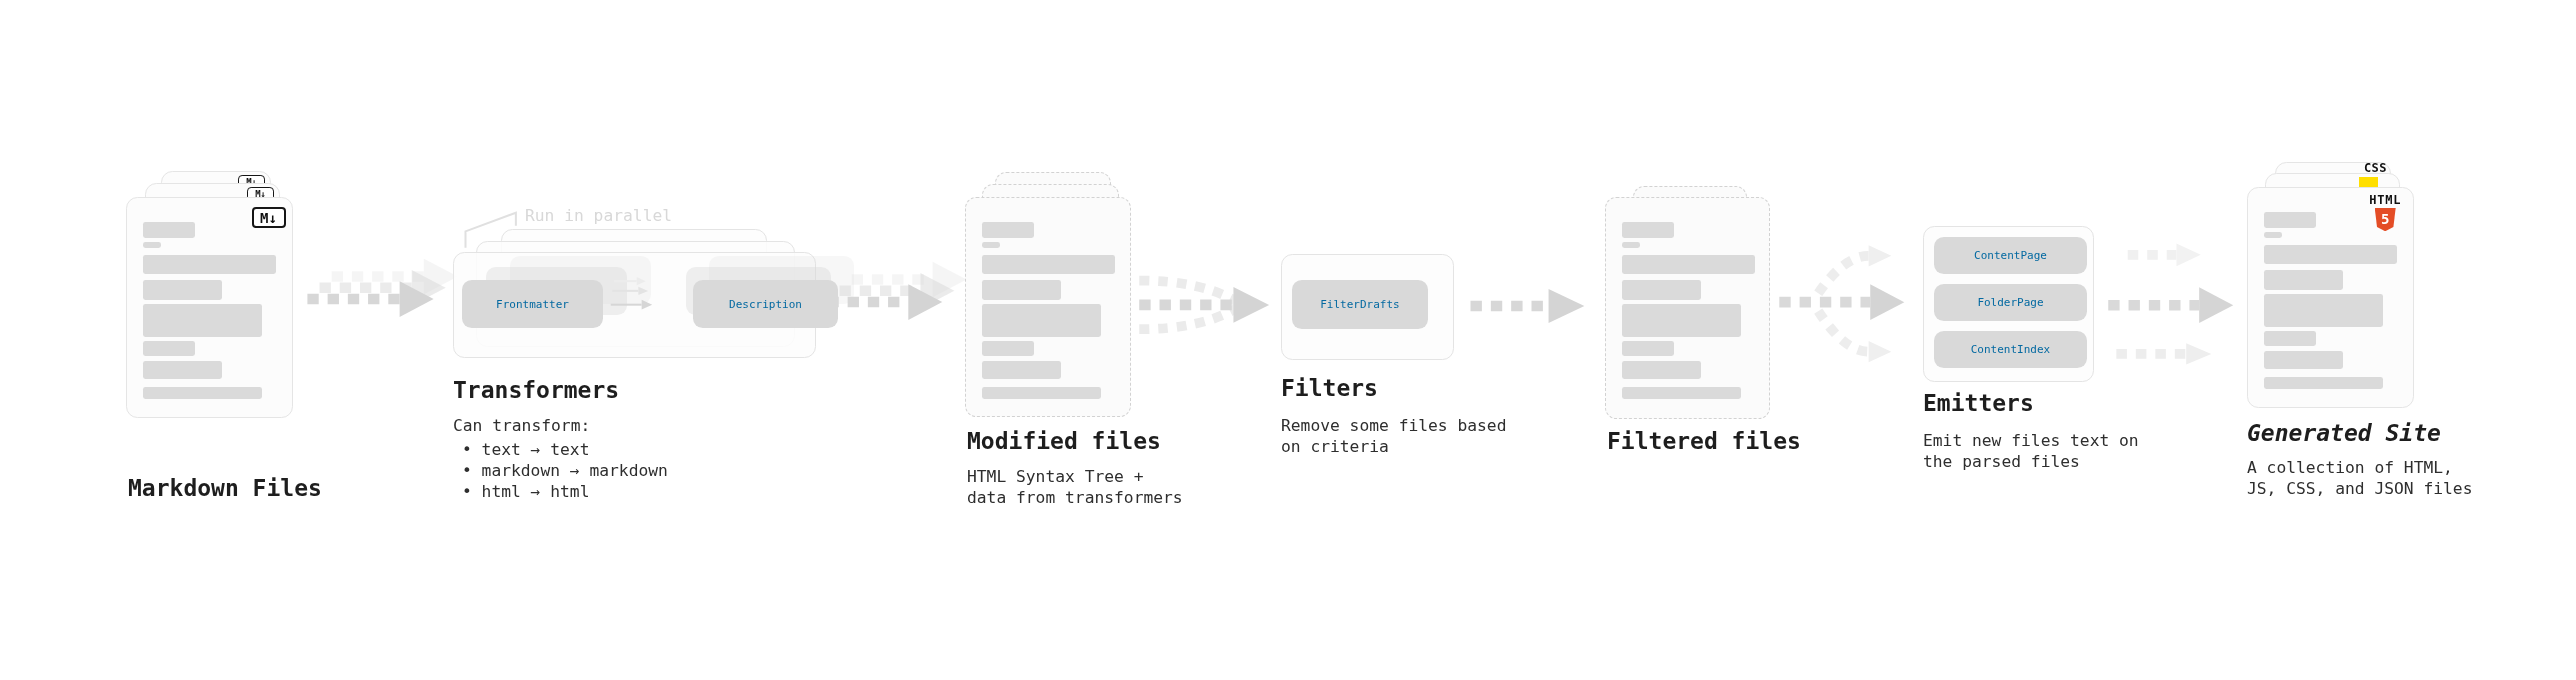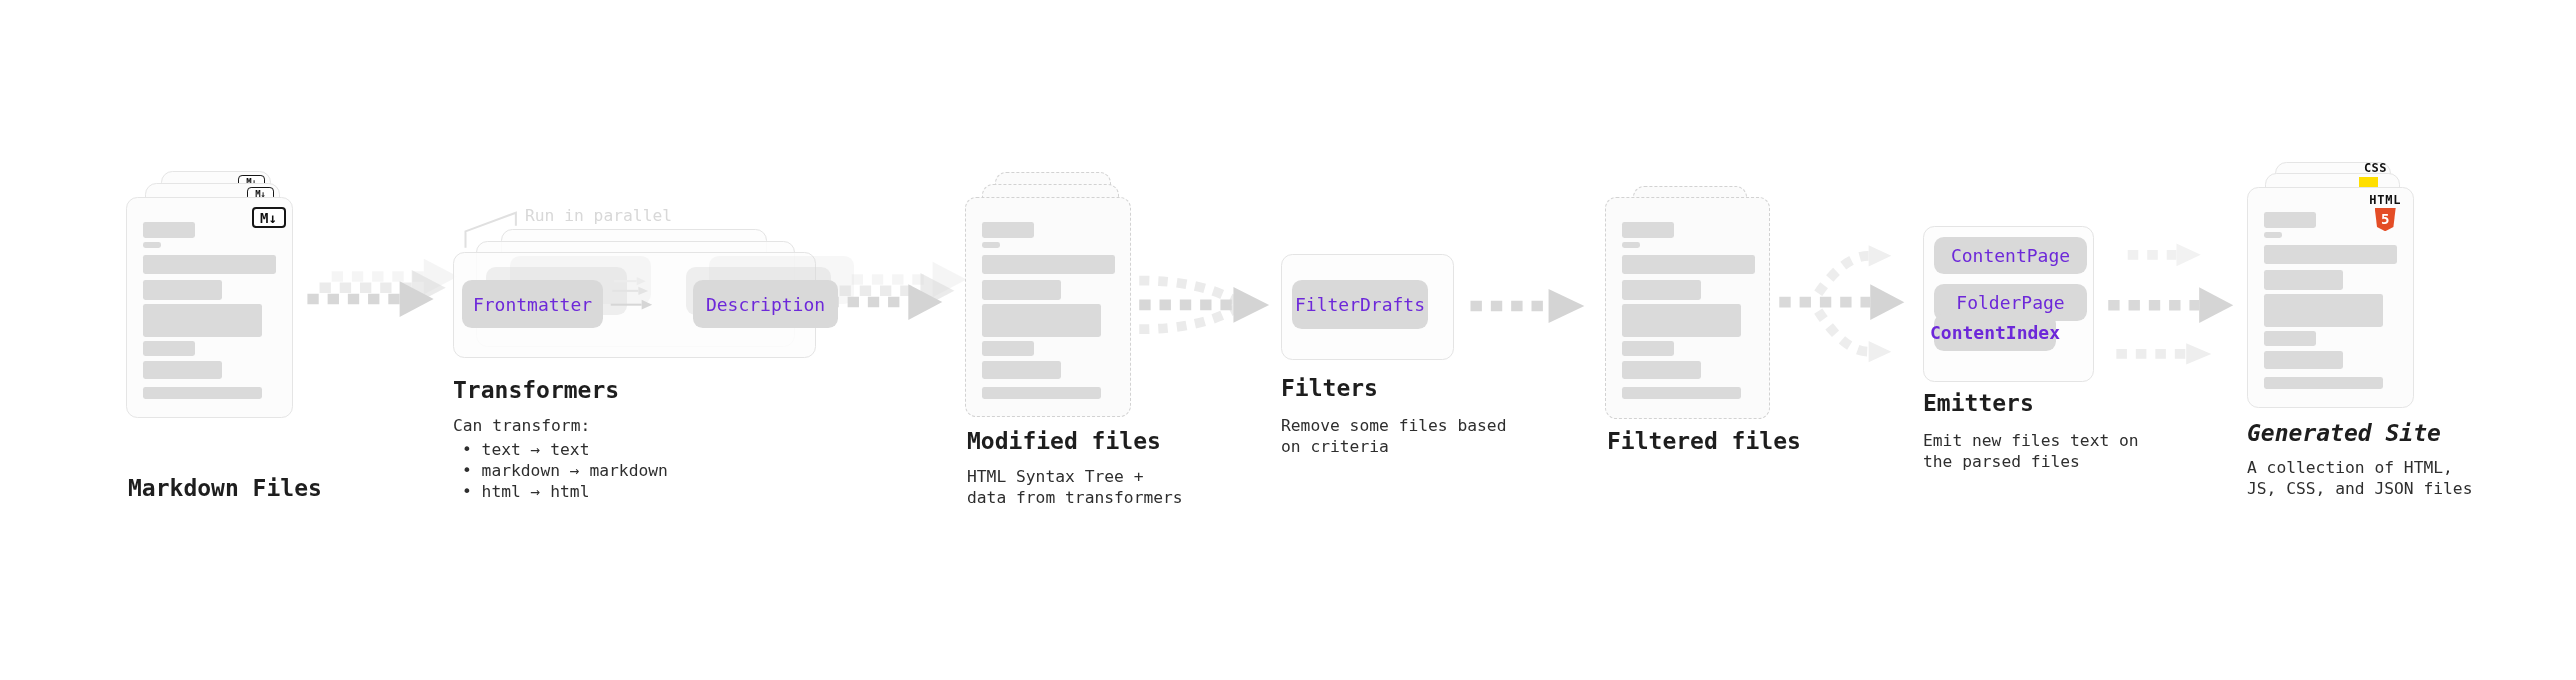--- a/index.html
+++ b/index.html
@@ -51,21 +51,21 @@
   .css-bar{height:2.4px;background:var(--css-blue);margin-top:0.8px;border-radius:0.8px;}
 
   
   .frame{
     position:absolute;background:rgba(253,253,253,.88);
     border:1.6px solid #e4e4e4;border-radius:11.4px;
   }
   .pill{
     position:absolute;background:var(--pill-gray);border-radius:9.8px;
     display:flex;align-items:center;justify-content:center;
-    font-size:18px;color:#6d28d9;white-space:nowrap;text-align:center;
+    font-size:11px;color:#0369a1;white-space:nowrap;text-align:center;
   }
   .pill.ghost1{opacity:.42;}
   .pill.ghost2{opacity:.22;}
 
   
   .stage-title{
     position:absolute;font-size:23px;font-weight:bold;color:#1e1e1e;
     white-space:nowrap;
   }
   .stage-desc{position:absolute;font-size:16.3px;line-height:21px;color:#2e2e2e;}
@@ -239,21 +239,21 @@
     <path d="M52 90 Q84 140 114 140" stroke="#ededed" stroke-width="12" stroke-dasharray="12 11" fill="none"></path>
     <polygon points="114,127 142,140 114,153" fill="#efefef"></polygon>
     <path d="M4 79 H116" stroke="#d9d9d9" stroke-width="13" stroke-dasharray="14 11" fill="none"></path>
     <polygon points="116,57 158,79 116,101" fill="#d4d4d4"></polygon>
   </svg>
 
   <div>
     <div class="frame" style="left:1923px;top:226px;width:171px;height:156px;"></div>
     <div class="pill" style="left:1934px;top:237px;width:153px;height:37px;">ContentPage</div>
     <div class="pill" style="left:1934px;top:284px;width:153px;height:37px;">FolderPage</div>
-    <div class="pill" style="left:1934px;top:314px;width:122px;height:37px;font-weight:bold;">ContentIndex</div>
+    <div class="pill" style="left:1934px;top:331px;width:153px;height:37px;">ContentIndex</div>
     <div class="stage-title" style="left:1923px;top:390px;">Emitters</div>
     <div class="stage-desc" style="left:1923px;top:430px;">
       <div>Emit new files text on</div>
       <div>the parsed files</div>
     </div>
   </div>
 
   <svg style="left:2105px;top:240px;" width="138" height="132" viewBox="0 0 170 162">
     <path d="M28 18 H88" stroke="#f0f0f0" stroke-width="12" stroke-dasharray="13 11" fill="none"></path>
     <polygon points="88,4 118,18 88,32" fill="#f2f2f2"></polygon>

